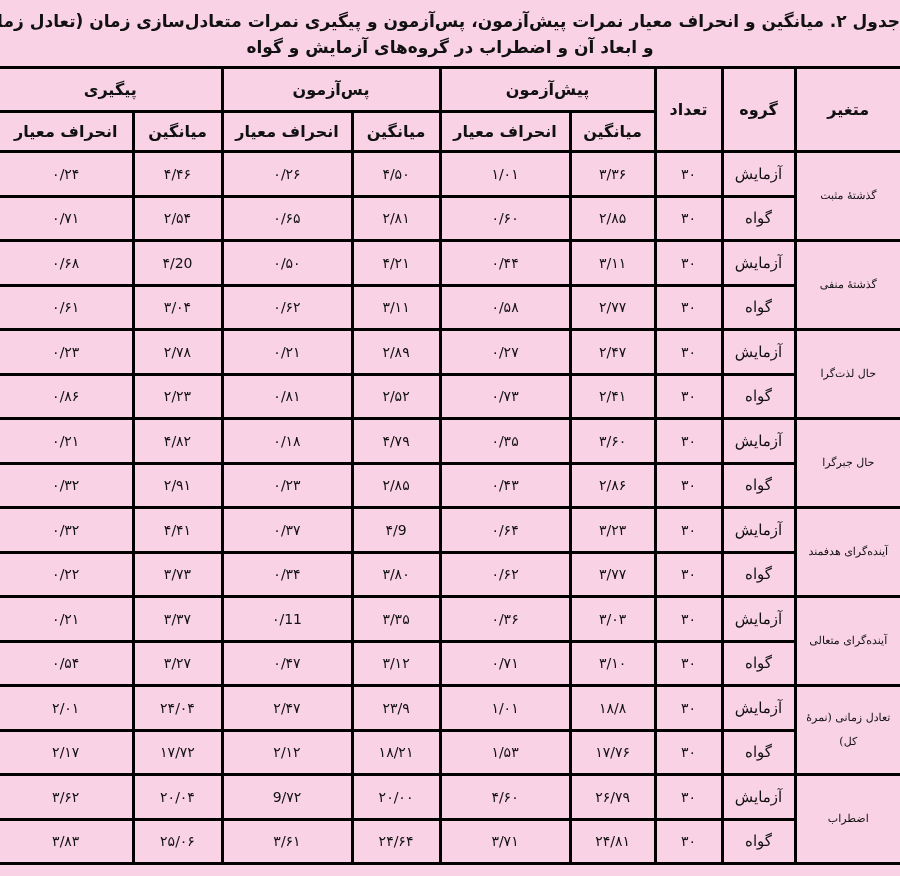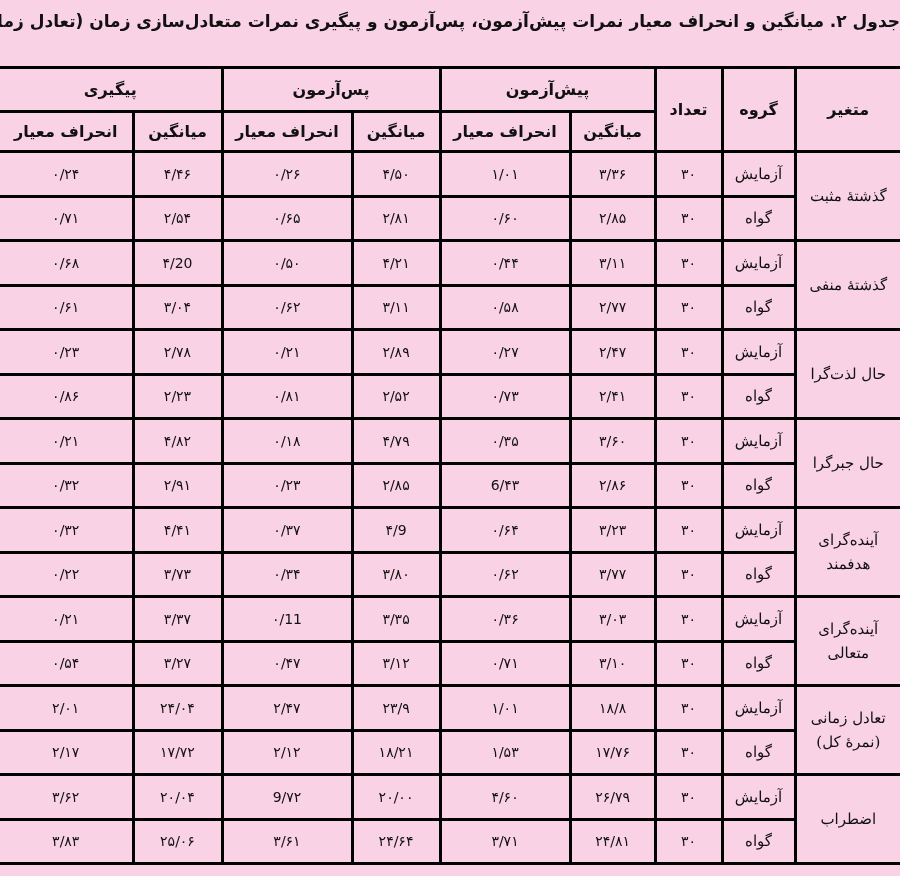--- a/index.html
+++ b/index.html
@@ -34,34 +34,35 @@
     padding: 0;
     overflow: hidden;
     white-space: nowrap;
   }
   th {
     font-weight: bold;
     font-size: 16px;
   }
   td { font-size: 15px; font-family: "DejaVu Serif", serif; }
   td.num { font-family: "DejaVu Sans", sans-serif; font-size: 14px; }
-  td.var { white-space: normal; line-height: 24px; font-size: 15px; }
+  td.var { white-space: normal; line-height: 24px; font-size: 11px; }
   tr:first-child th { border-top: 3px solid #000; }
   th:last-child, td:last-child { border-left: none; }
   th:first-child { border-right: none; }
   td.var { border-right: none; }
   .h1 { height: 44px; }
   .h2 { height: 40px; }
   tbody tr { height: 44.5px; }
 </style>
 </head>
 <body>
 
 <div class="caption">
   <div>جدول ۲. میانگین و انحراف معیار نمرات پیش‌آزمون، پس‌آزمون و پیگیری نمرات متعادل‌سازی زمان (تعادل زمانی)</div>
+  <div>و ابعاد آن و اضطراب در گروه‌های آزمایش و گواه</div>
 </div>
 
 <table>
   <colgroup>
     <col style="width:105px">
     <col style="width:73px">
     <col style="width:67px">
     <col style="width:85px">
     <col style="width:130px">
     <col style="width:88px">
@@ -163,21 +164,21 @@
       <td class="num">۰/۳۵</td>
       <td class="num">۴/۷۹</td>
       <td class="num">۰/۱۸</td>
       <td class="num">۴/۸۲</td>
       <td class="num">۰/۲۱</td>
     </tr>
     <tr>
       <td>گواه</td>
       <td class="num">۳۰</td>
       <td class="num">۲/۸۶</td>
-      <td class="num">6/۴۳</td>
+      <td class="num">۰/۴۳</td>
       <td class="num">۲/۸۵</td>
       <td class="num">۰/۲۳</td>
       <td class="num">۲/۹۱</td>
       <td class="num">۰/۳۲</td>
     </tr>
 
     <tr>
       <td rowspan="2" class="var">آینده‌گرای هدفمند</td>
       <td>آزمایش</td>
       <td class="num">۳۰</td>

